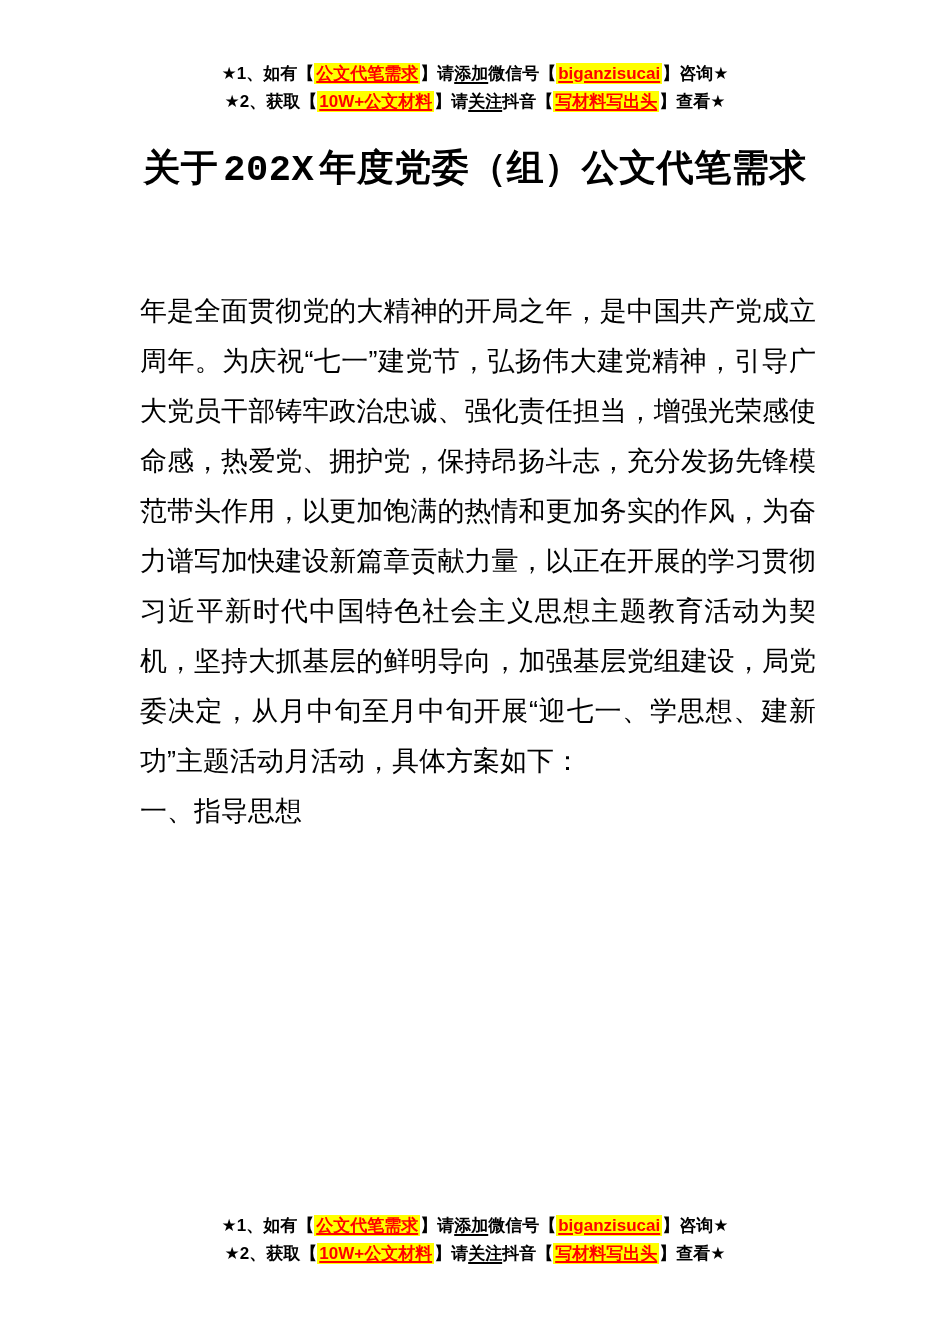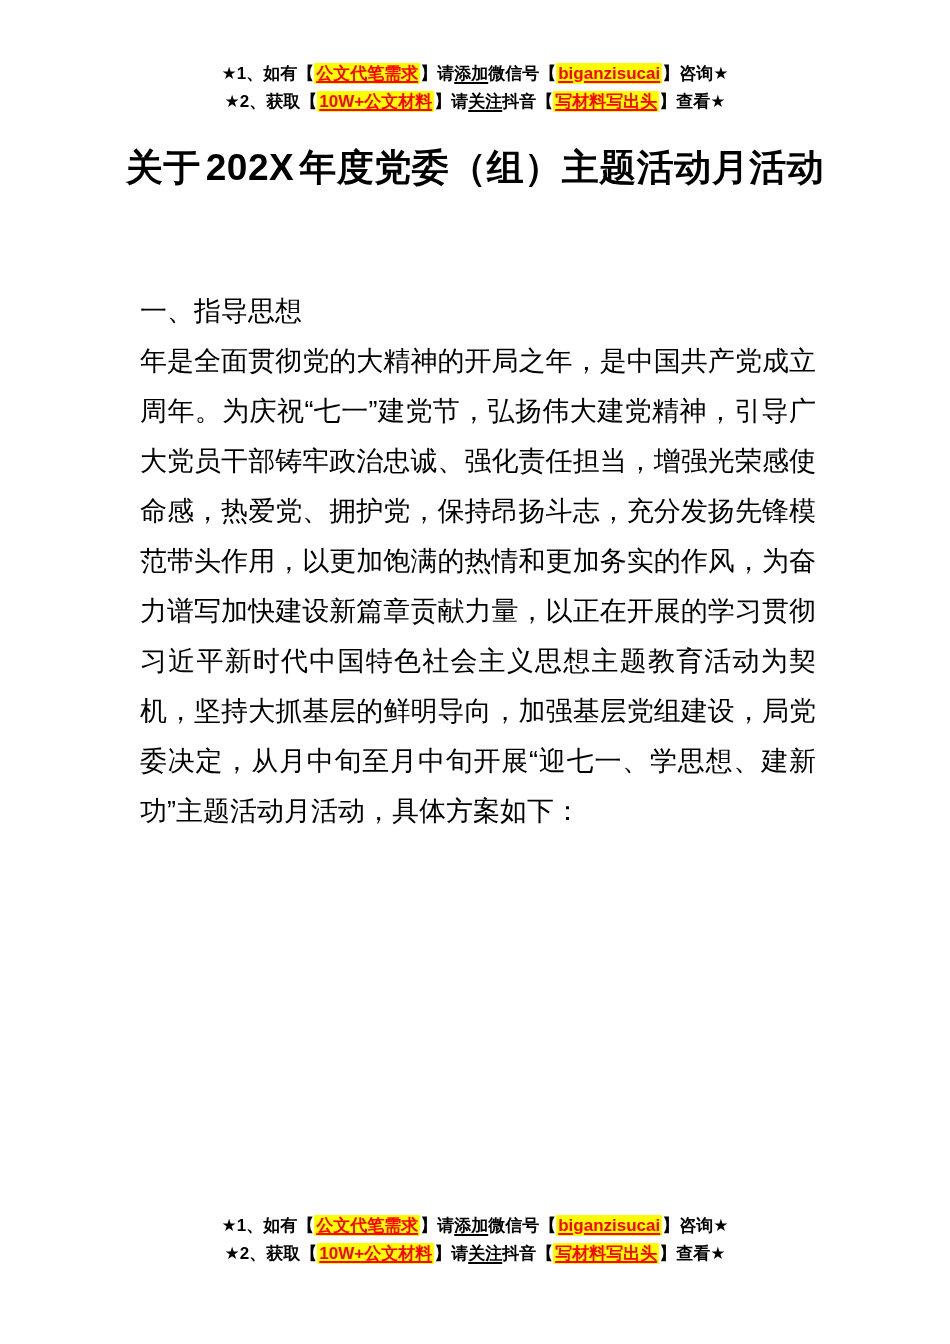--- a/index.html
+++ b/index.html
@@ -43,21 +43,21 @@
   
   .title{
     position:absolute;top:140px;left:0;right:0;
     margin:0;
     text-align:center;
     font-size:37px;line-height:56px;
     font-weight:bold;
     letter-spacing:0.5px;
   }
   .title .latin{
-    font-family:Liberation Sans, sans-serif;
+    font-family:Liberation Mono, monospace;
     margin:0 5px;
   }
   
   .doc-body{
     position:absolute;top:286px;left:140px;
     width:676px;
     font-size:27px;line-height:50px;
     text-align:justify;
     text-justify:inter-ideograph;
   }
@@ -71,26 +71,26 @@
   <div class="promo promo-top">
     <div class="promo-line">
       <span>★1、如有【</span><span class="hl">公文代笔需求</span><span>】请</span><span class="u">添加</span><span>微信号【</span><span class="hl">biganzisucai</span><span>】咨询★</span>
     </div>
     <div class="promo-line">
       <span>★2、获取【</span><span class="hl">10W+公文材料</span><span>】请</span><span class="u">关注</span><span>抖音【</span><span class="hl">写材料写出头</span><span>】查看★</span>
     </div>
   </div>
 
   <h1 class="title">
-    <span>关于</span><span class="latin">202X</span><span>年度党委（组）主题活动月活动</span>
+    <span>关于</span><span class="latin">202X</span><span>年度党委（组）公文代笔需求</span>
   </h1>
 
   <div class="doc-body">
+    <p>年是全面贯彻党的大精神的开局之年，是中国共产党成立周年。为庆祝“七一”建党节，弘扬伟大建党精神，引导广大党员干部铸牢政治忠诚、强化责任担当，增强光荣感使命感，热爱党、拥护党，保持昂扬斗志，充分发扬先锋模范带头作用，以更加饱满的热情和更加务实的作风，为奋力谱写加快建设新篇章贡献力量，以正在开展的学习贯彻习近平新时代中国特色社会主义思想主题教育活动为契机，坚持大抓基层的鲜明导向，加强基层党组建设，局党委决定，从月中旬至月中旬开展“迎七一、学思想、建新功”主题活动月活动，具体方案如下：</p>
     <p>一、指导思想</p>
-    <p>年是全面贯彻党的大精神的开局之年，是中国共产党成立周年。为庆祝“七一”建党节，弘扬伟大建党精神，引导广大党员干部铸牢政治忠诚、强化责任担当，增强光荣感使命感，热爱党、拥护党，保持昂扬斗志，充分发扬先锋模范带头作用，以更加饱满的热情和更加务实的作风，为奋力谱写加快建设新篇章贡献力量，以正在开展的学习贯彻习近平新时代中国特色社会主义思想主题教育活动为契机，坚持大抓基层的鲜明导向，加强基层党组建设，局党委决定，从月中旬至月中旬开展“迎七一、学思想、建新功”主题活动月活动，具体方案如下：</p>
   </div>
 
   <div class="promo promo-bottom">
     <div class="promo-line">
       <span>★1、如有【</span><span class="hl">公文代笔需求</span><span>】请</span><span class="u">添加</span><span>微信号【</span><span class="hl">biganzisucai</span><span>】咨询★</span>
     </div>
     <div class="promo-line">
       <span>★2、获取【</span><span class="hl">10W+公文材料</span><span>】请</span><span class="u">关注</span><span>抖音【</span><span class="hl">写材料写出头</span><span>】查看★</span>
     </div>
   </div>

